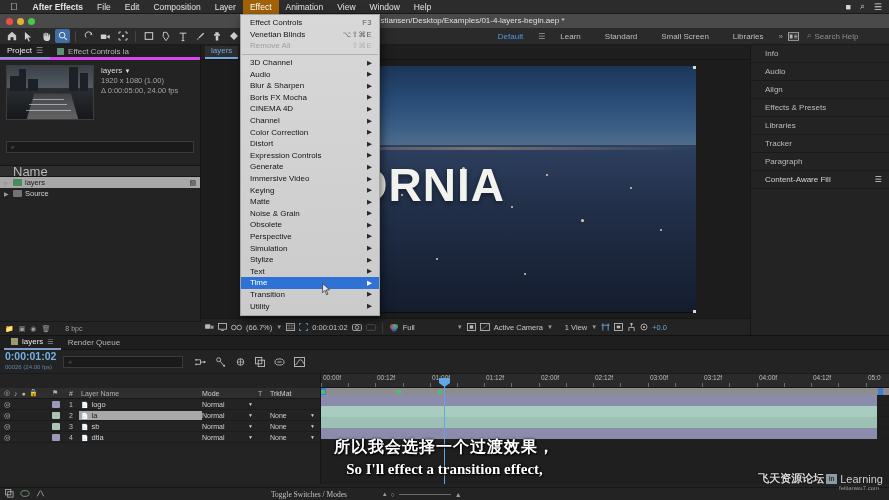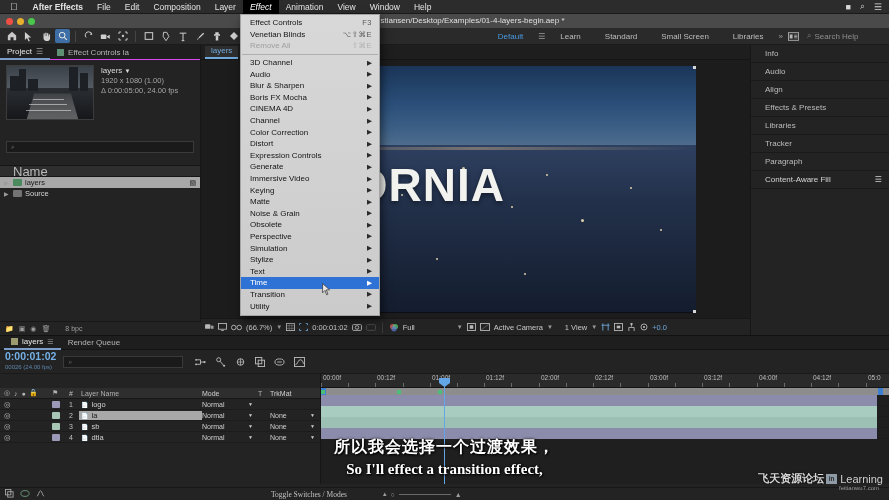--- a/index.html
+++ b/index.html
@@ -7,21 +7,21 @@
     font-family:"Liberation Sans", sans-serif; -webkit-font-smoothing:antialiased; }
   #app { position:relative; width:889px; height:500px; background:#232323; }
 
   
   .macbar { position:absolute; left:0; top:0; width:889px; height:14px;
     background:#2c2c2c; display:flex; align-items:center; padding-left:8px; gap:0px;
     font-size:8.5px; color:#e4e4e4; border-bottom:1px solid #1a1a1a; }
   .macbar .apple { font-size:10px; padding:0 8px 0 2px; color:#efefef; }
   .macbar .mi { padding:0 7px; line-height:14px; height:14px; white-space:nowrap; }
   .macbar .mi.bold { font-weight:bold; }
-  .macbar .mi.active { background:#000000; color:#fff;font-style:italic; }
+  .macbar .mi.active { background:#a16207; color:#fff; }
   .macbar .right { margin-left:auto; display:flex; align-items:center; gap:9px; padding-right:7px; }
   .macbar .right span { font-size:9px; color:#d8d8d8; }
 
   
   .titlebar { position:absolute; left:0; top:14px; width:889px; height:14px;
     background:#4a4a4a; display:flex; align-items:center; }
   .traffic { display:flex; gap:4px; padding-left:6px; align-items:center;}
   .dot { width:7px; height:7px; border-radius:50%; }
   .dot.r{background:#ef4f43;} .dot.y{background:#e7b02c;} .dot.g{background:#4ac64b;}
   .titletext { position:absolute; left:0; right:0; text-align:center;
@@ -43,21 +43,21 @@
   .searchhelp { display:flex; align-items:center; gap:3px; color:#8e8e8e; font-size:8px;
     margin-left:6px; width:78px; }
 
   
   .row1 { position:absolute; left:0; top:45px; width:889px; height:290px; }
 
   
   .projpanel { position:absolute; left:0; top:0; width:201px; height:290px;
     background:#232323; border-right:1px solid #161616; }
   .ptabs { height:15px; background:#1e1e1e; display:flex; align-items:center;
-    font-size:8px; color:#b5b5b5; border-bottom:1px solid #d946ef; }
+    font-size:8px; color:#b5b5b5; border-bottom:3px solid #d946ef; }
   .ptab { padding:0 7px; line-height:15px; height:15px; display:flex; align-items:center; gap:4px;}
   .ptab.active { color:#e6e6e6; border-bottom:2px solid #7d9ec8; }
   .ptab .sq { width:7px; height:7px; background:#6c6c6c; display:inline-block; }
   .ptab .sq.gn { background:#5f8f72; }
   .ptab .hm { color:#9a9a9a; font-size:8px; }
 
   .previewarea { height:77px; padding:5px 6px; display:flex; gap:7px; }
   .thumb { width:88px; height:55px; border:1px solid #3c3c3c; position:relative; overflow:hidden;
     background:#121418; }
   .thumb .sky { position:absolute; left:0; top:0; width:100%; height:42%;

